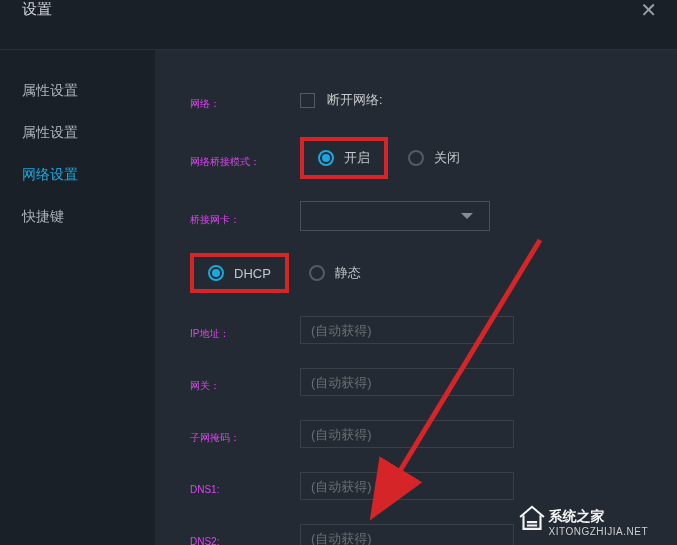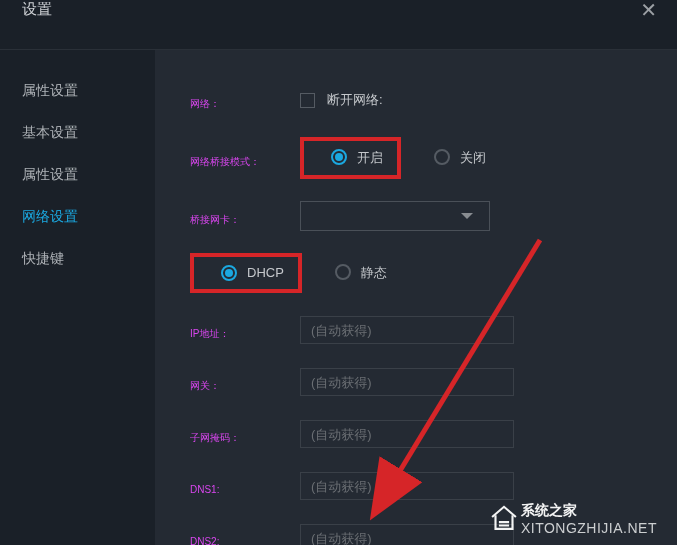--- a/index.html
+++ b/index.html
@@ -60,21 +60,21 @@
     .checkbox {
       width: 15px;
       height: 15px;
       border: 1px solid #555b63;
       margin-right: 12px;
       display: inline-block;
       vertical-align: middle;
     }
     .checkbox-label { color: #c5c8cc; }
     .checkbox-wrap { display: flex; align-items: center; cursor: pointer; }
-    .radio-wrap { display: flex; cursor: pointer; margin-left: 13px; }
+    .radio-wrap { display: flex; align-items: center; cursor: pointer; }
     .radio {
       width: 16px;
       height: 16px;
       border-radius: 50%;
       border: 2px solid #555b63;
       margin-right: 10px;
       display: flex;
       align-items: center;
       justify-content: center;
     }
@@ -117,51 +117,50 @@
       border: 1px solid #3a4048;
       background: transparent;
       color: #6a6e73;
       padding: 0 10px;
       font-size: 13px;
       font-family: inherit;
     }
     .input-box::placeholder { color: #6a6e73; }
     .watermark {
       position: absolute;
-      right: 20px;
+      right: 29px;
       bottom: 8px;
       display: flex;
-      align-items: center;
+      align-items: flex-end;
       gap: 0;
       pointer-events: none;
       opacity: 0.95;
     }
     .watermark-text { text-align: left; }
     .watermark-title { color: #fff; font-size: 14px; font-weight: bold; }
-    .watermark-sub { color: #d6d8da; font-size: 14px; letter-spacing: 0.5px; }
+    .watermark-sub { color: #d6d8da; font-size: 10px; letter-spacing: 0.5px; }
     .watermark-icon svg { width: 34px; height: 34px; }
     .arrow-svg {
       position: absolute;
       top: 230px;
       left: 340px;
       pointer-events: none;
     }
   </style>
 </head>
 <body>
 
 <div class="header">
   <span class="header-title">设置</span>
   <span class="close-btn">✕</span>
 </div>
 
 <div class="container">
   <div class="sidebar">
     <div class="sidebar-item">属性设置</div>
-    <div class="sidebar-item">基本设置</div>
     <div class="sidebar-item">属性设置</div>
     <div class="sidebar-item active">网络设置</div>
     <div class="sidebar-item">快捷键</div>
   </div>
 
   <div class="content">
 
     <div class="form-row">
       <div class="form-label">网络：</div>
       <div class="checkbox-wrap">

